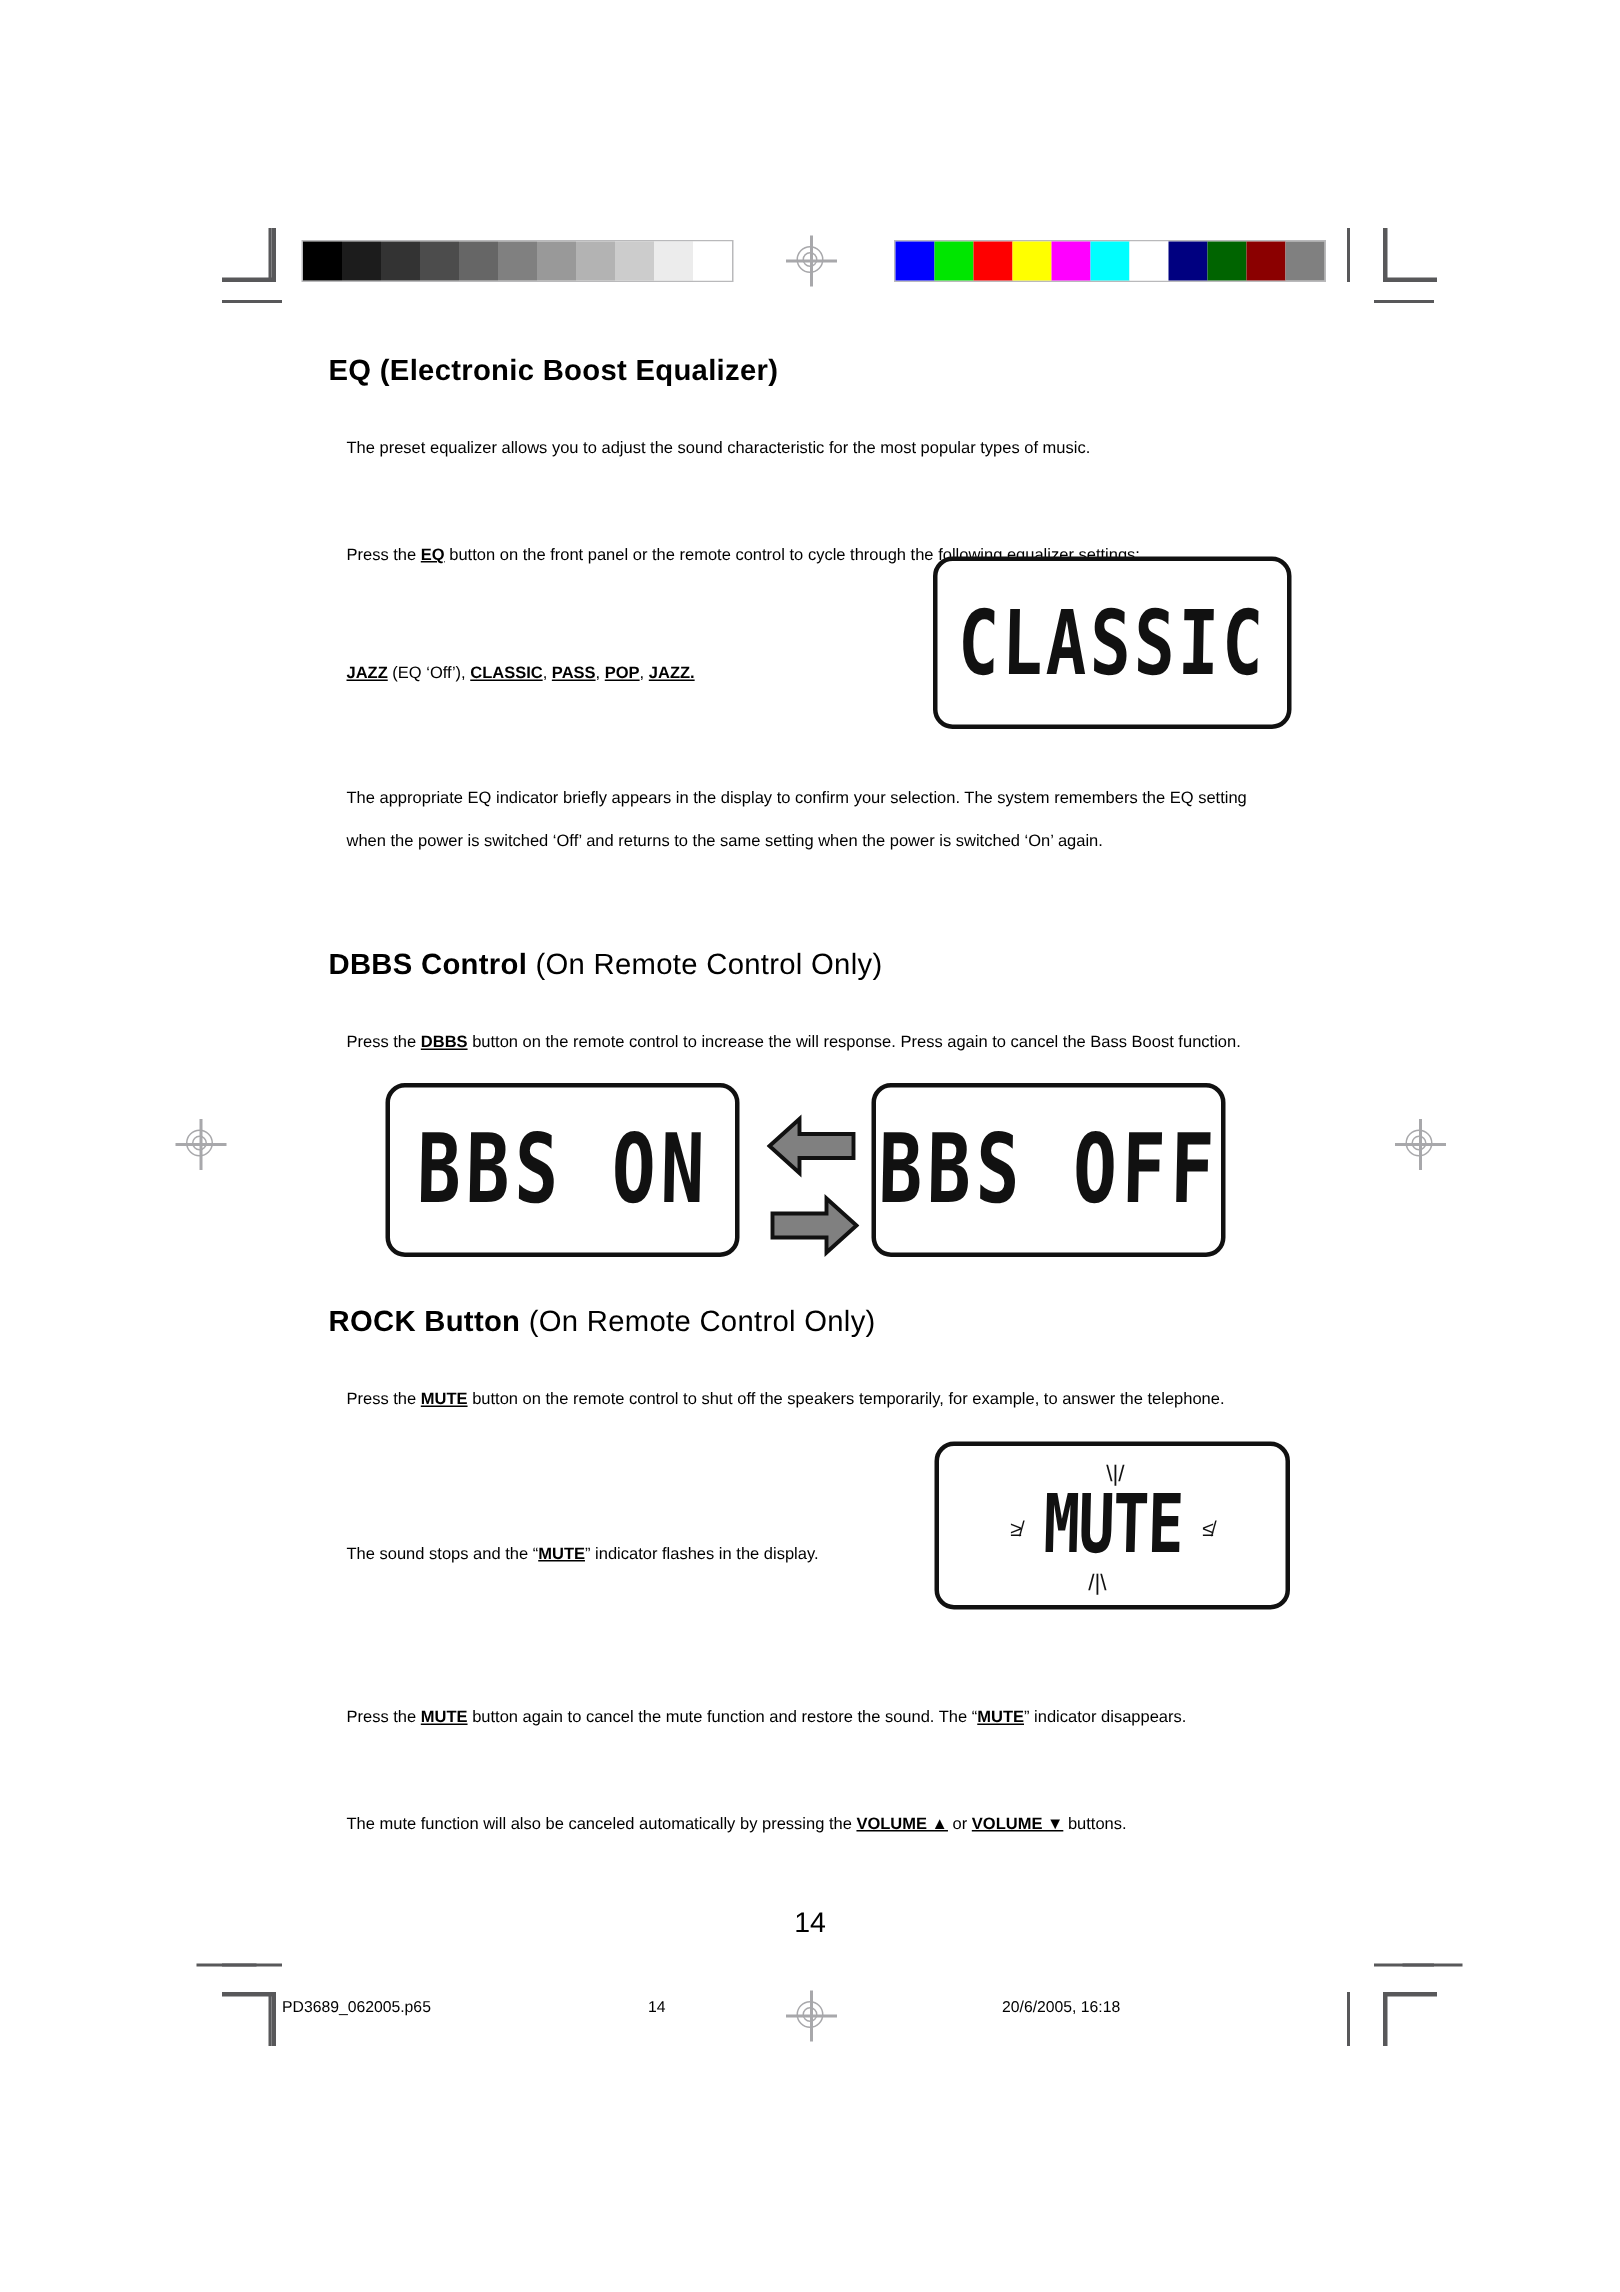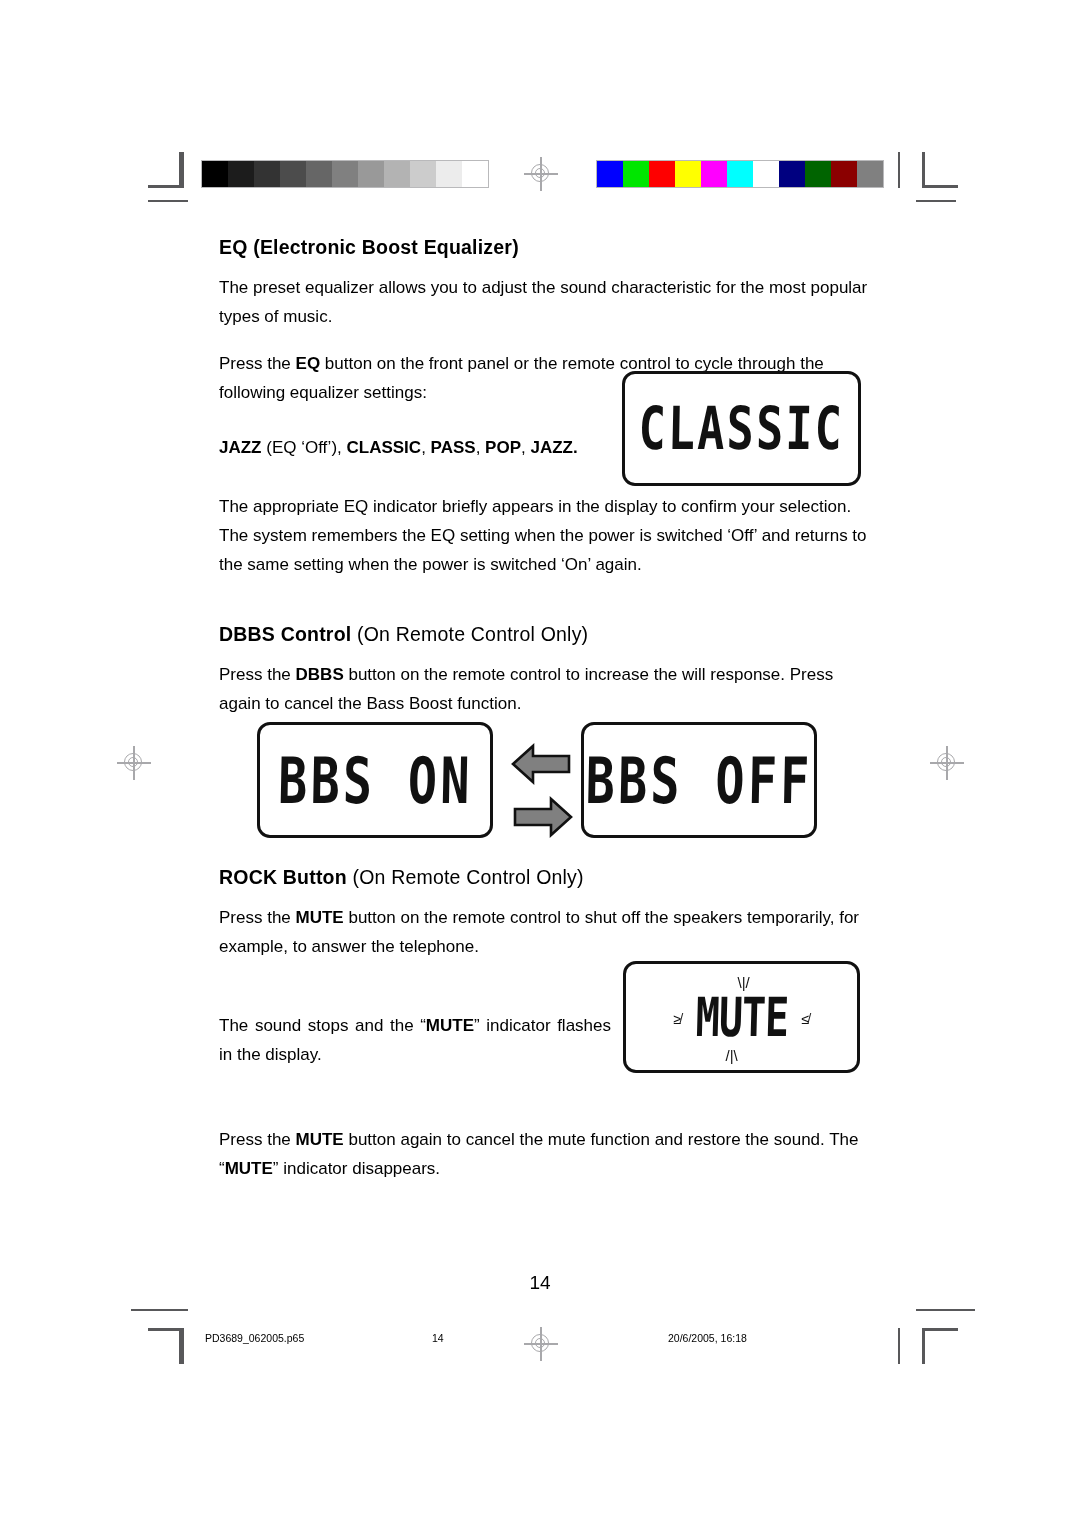--- a/index.html
+++ b/index.html
@@ -100,27 +100,27 @@
     font-weight: bold;
     margin: 0;
     padding: 0;
     letter-spacing: 0.2px;
   }
   h2.heading .reg {
     font-weight: normal;
   }
 
   p.para {
-    font-size: 17px;
+    font-size: 11px;
     line-height: 29px;
-    margin: 0;
+    margin: 12px;
     padding: 0;
     text-align: left;
   }
-  p.para b { font-weight: bold; }
+  p.para b { font-weight: bold; text-decoration: underline; }
 
   .sp-14 { height: 14px; }
   .sp-18 { height: 18px; }
   .sp-20 { height: 20px; }
   .sp-26 { height: 26px; }
   .sp-30 { height: 30px; }
 
   
   .lcd {
     position: absolute;
@@ -207,21 +207,21 @@
     background: #58585a;
   }
   .footer-meta {
     position: absolute;
     top: 1332px;
     font-size: 10.5px;
     font-family: "Liberation Sans", sans-serif;
     color: #000;
     white-space: nowrap;
   }
-  #footer-file { left: 205px; }
+  #footer-file { left: 188px; }
   #footer-page { left: 432px; }
   #footer-date { left: 668px; }
 </style>
 </head>
 <body>
 
 <div class="crop-corner" style="left:148px; top:152px;">
   <span class="vbar" style="left:33px; top:0; height:36px;"></span>
   <span class="hbar" style="left:0; top:33px; width:36px;"></span>
 </div>
@@ -331,20 +331,21 @@
   </h2>
   <div class="sp-14"></div>
   <p class="para"><span>Press the </span><b>MUTE</b><span> button on the remote control to shut off the speakers temporarily, for example, to answer the telephone.</span></p>
   <div class="sp-30"></div>
   <div class="sp-20"></div>
   <p class="para" style="width:392px; text-align:justify;"><span>The sound stops and the “</span><b>MUTE</b><span>” indicator flashes in the display.</span></p>
   <div class="sp-30"></div>
   <div class="sp-26"></div>
   <p class="para"><span>Press the </span><b>MUTE</b><span> button again to cancel the mute function and restore the sound. The “</span><b>MUTE</b><span>” indicator disappears.</span></p>
   <div class="sp-18"></div>
+  <p class="para"><span>The mute function will also be canceled automatically by pressing the </span><b>VOLUME ▲</b><span> or </span><b>VOLUME ▼</b><span> buttons.</span></p>
 
 </div>
 
 <div class="lcd" id="lcd-classic">
   <span class="lcd-text">CLASSIC</span>
 </div>
 
 <div class="lcd" id="lcd-bbs-on">
   <span class="lcd-text">BBS ON</span>
 </div>

